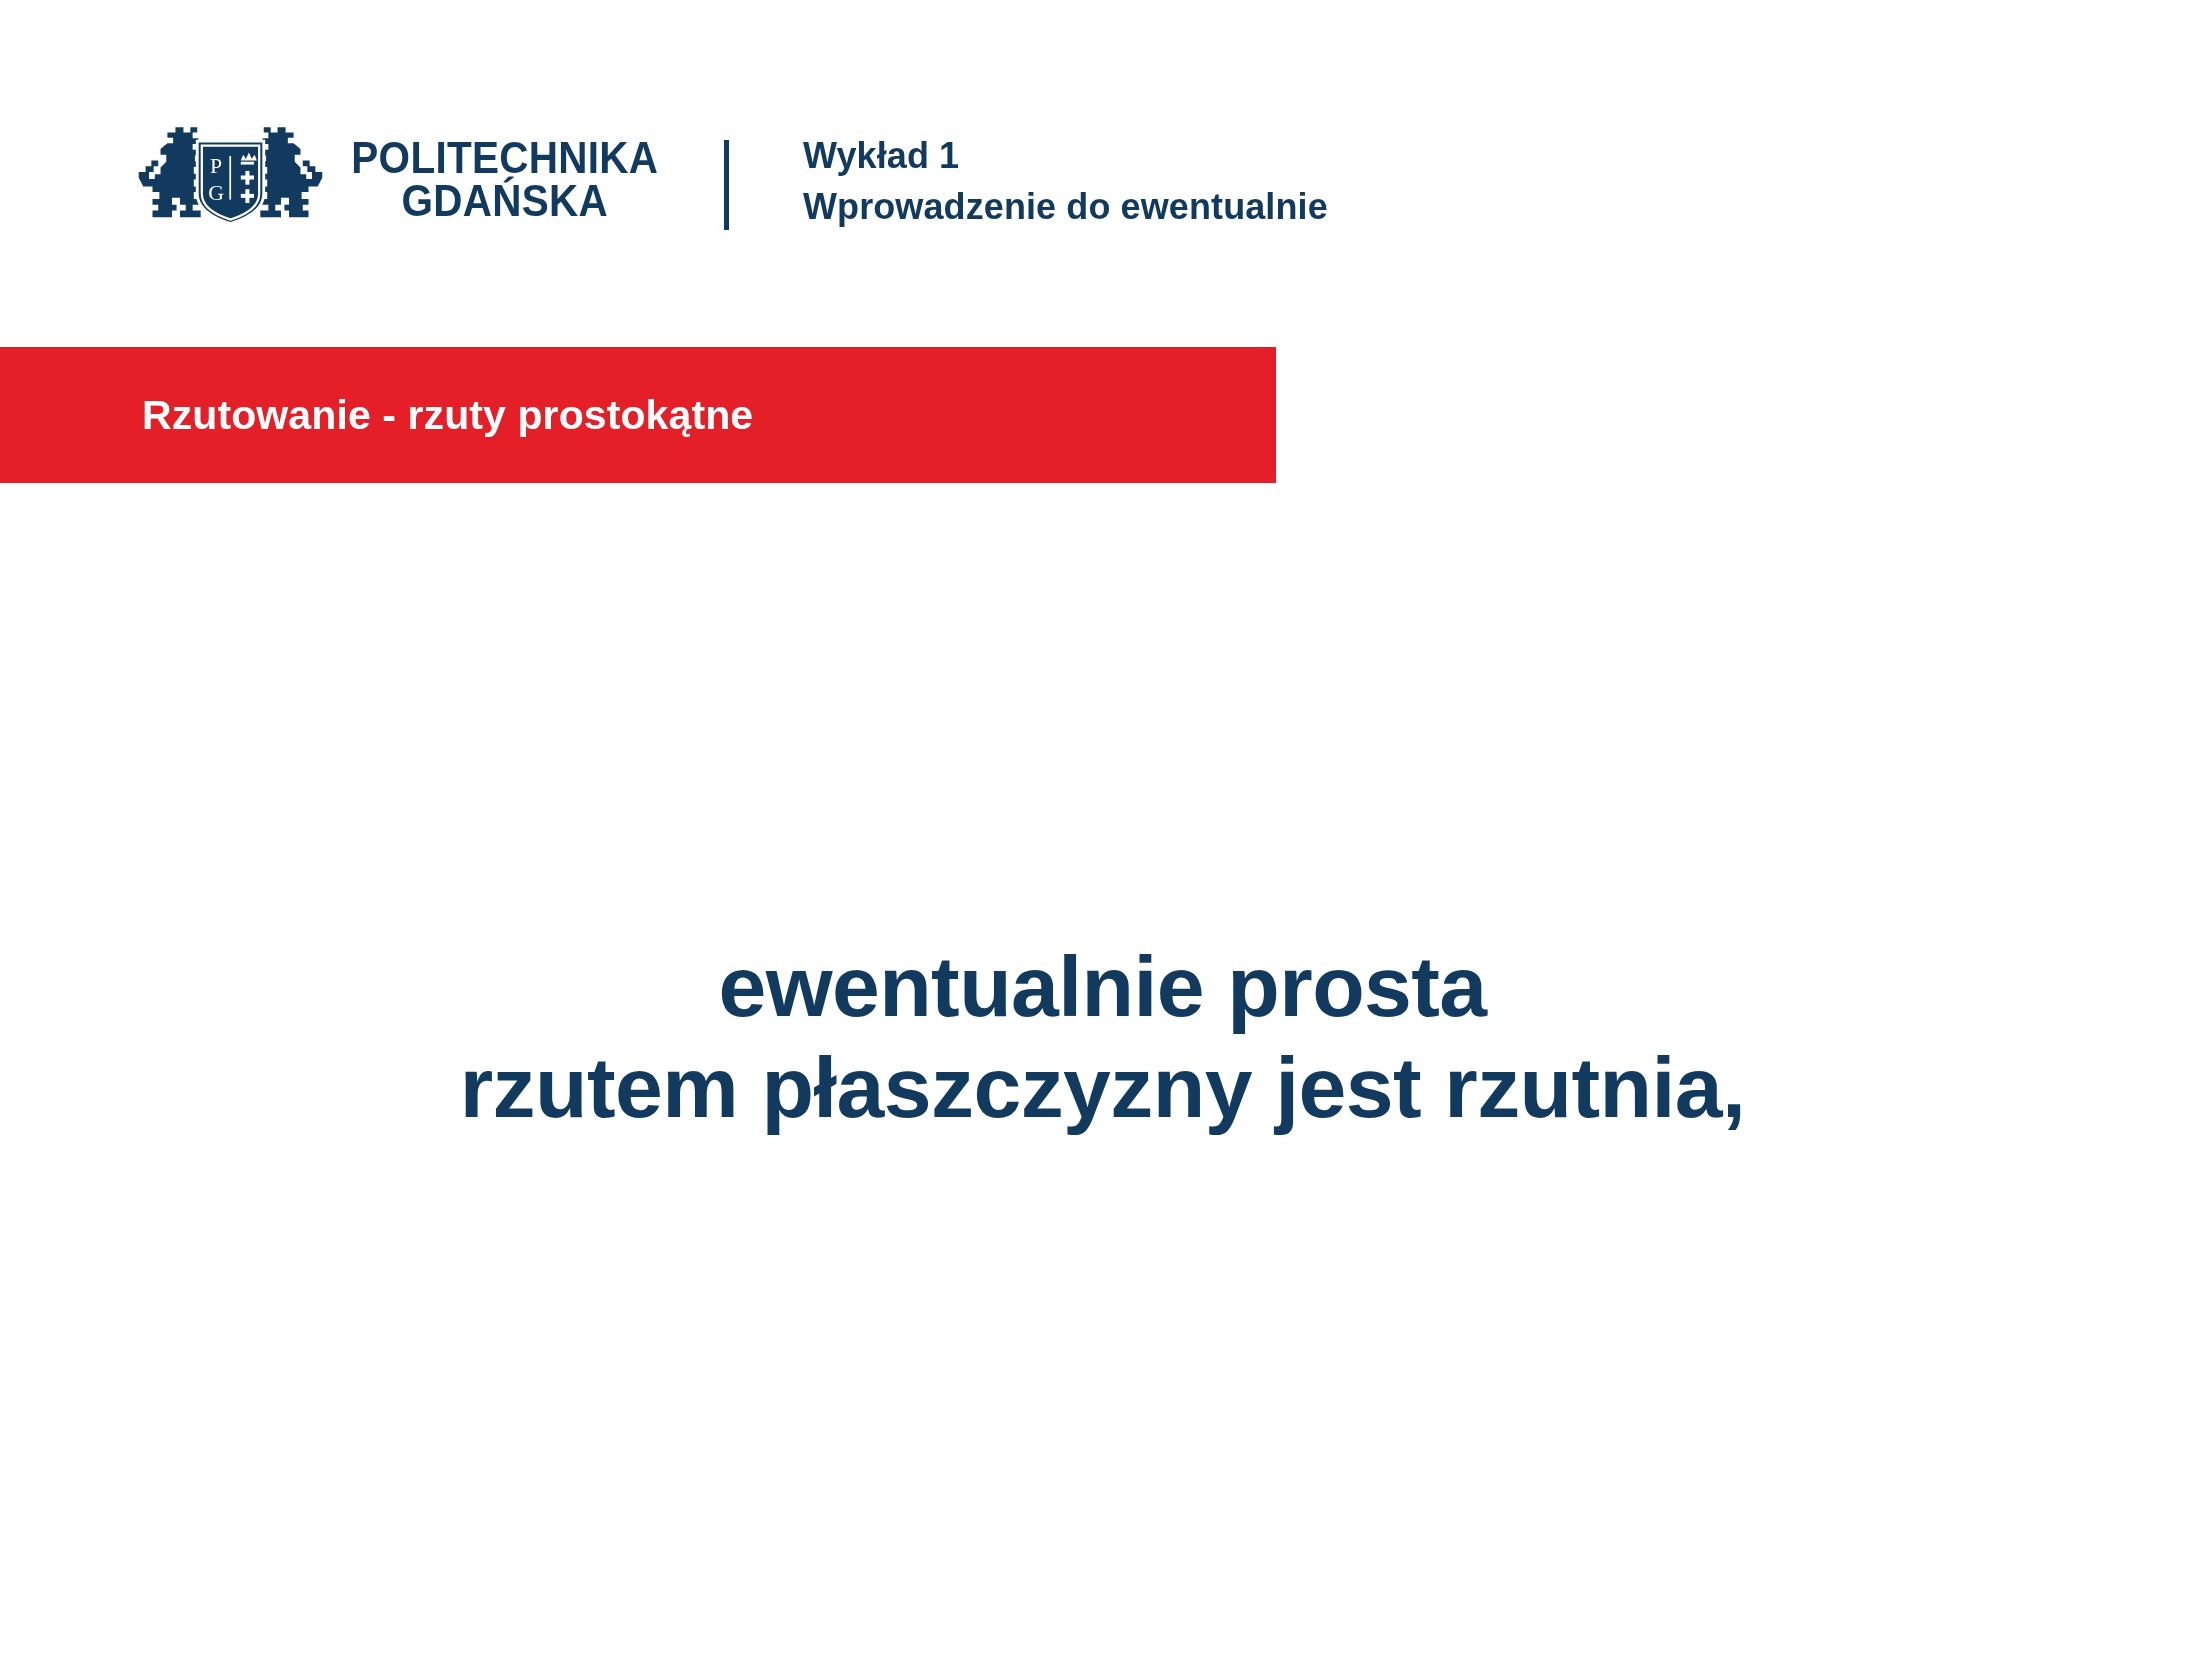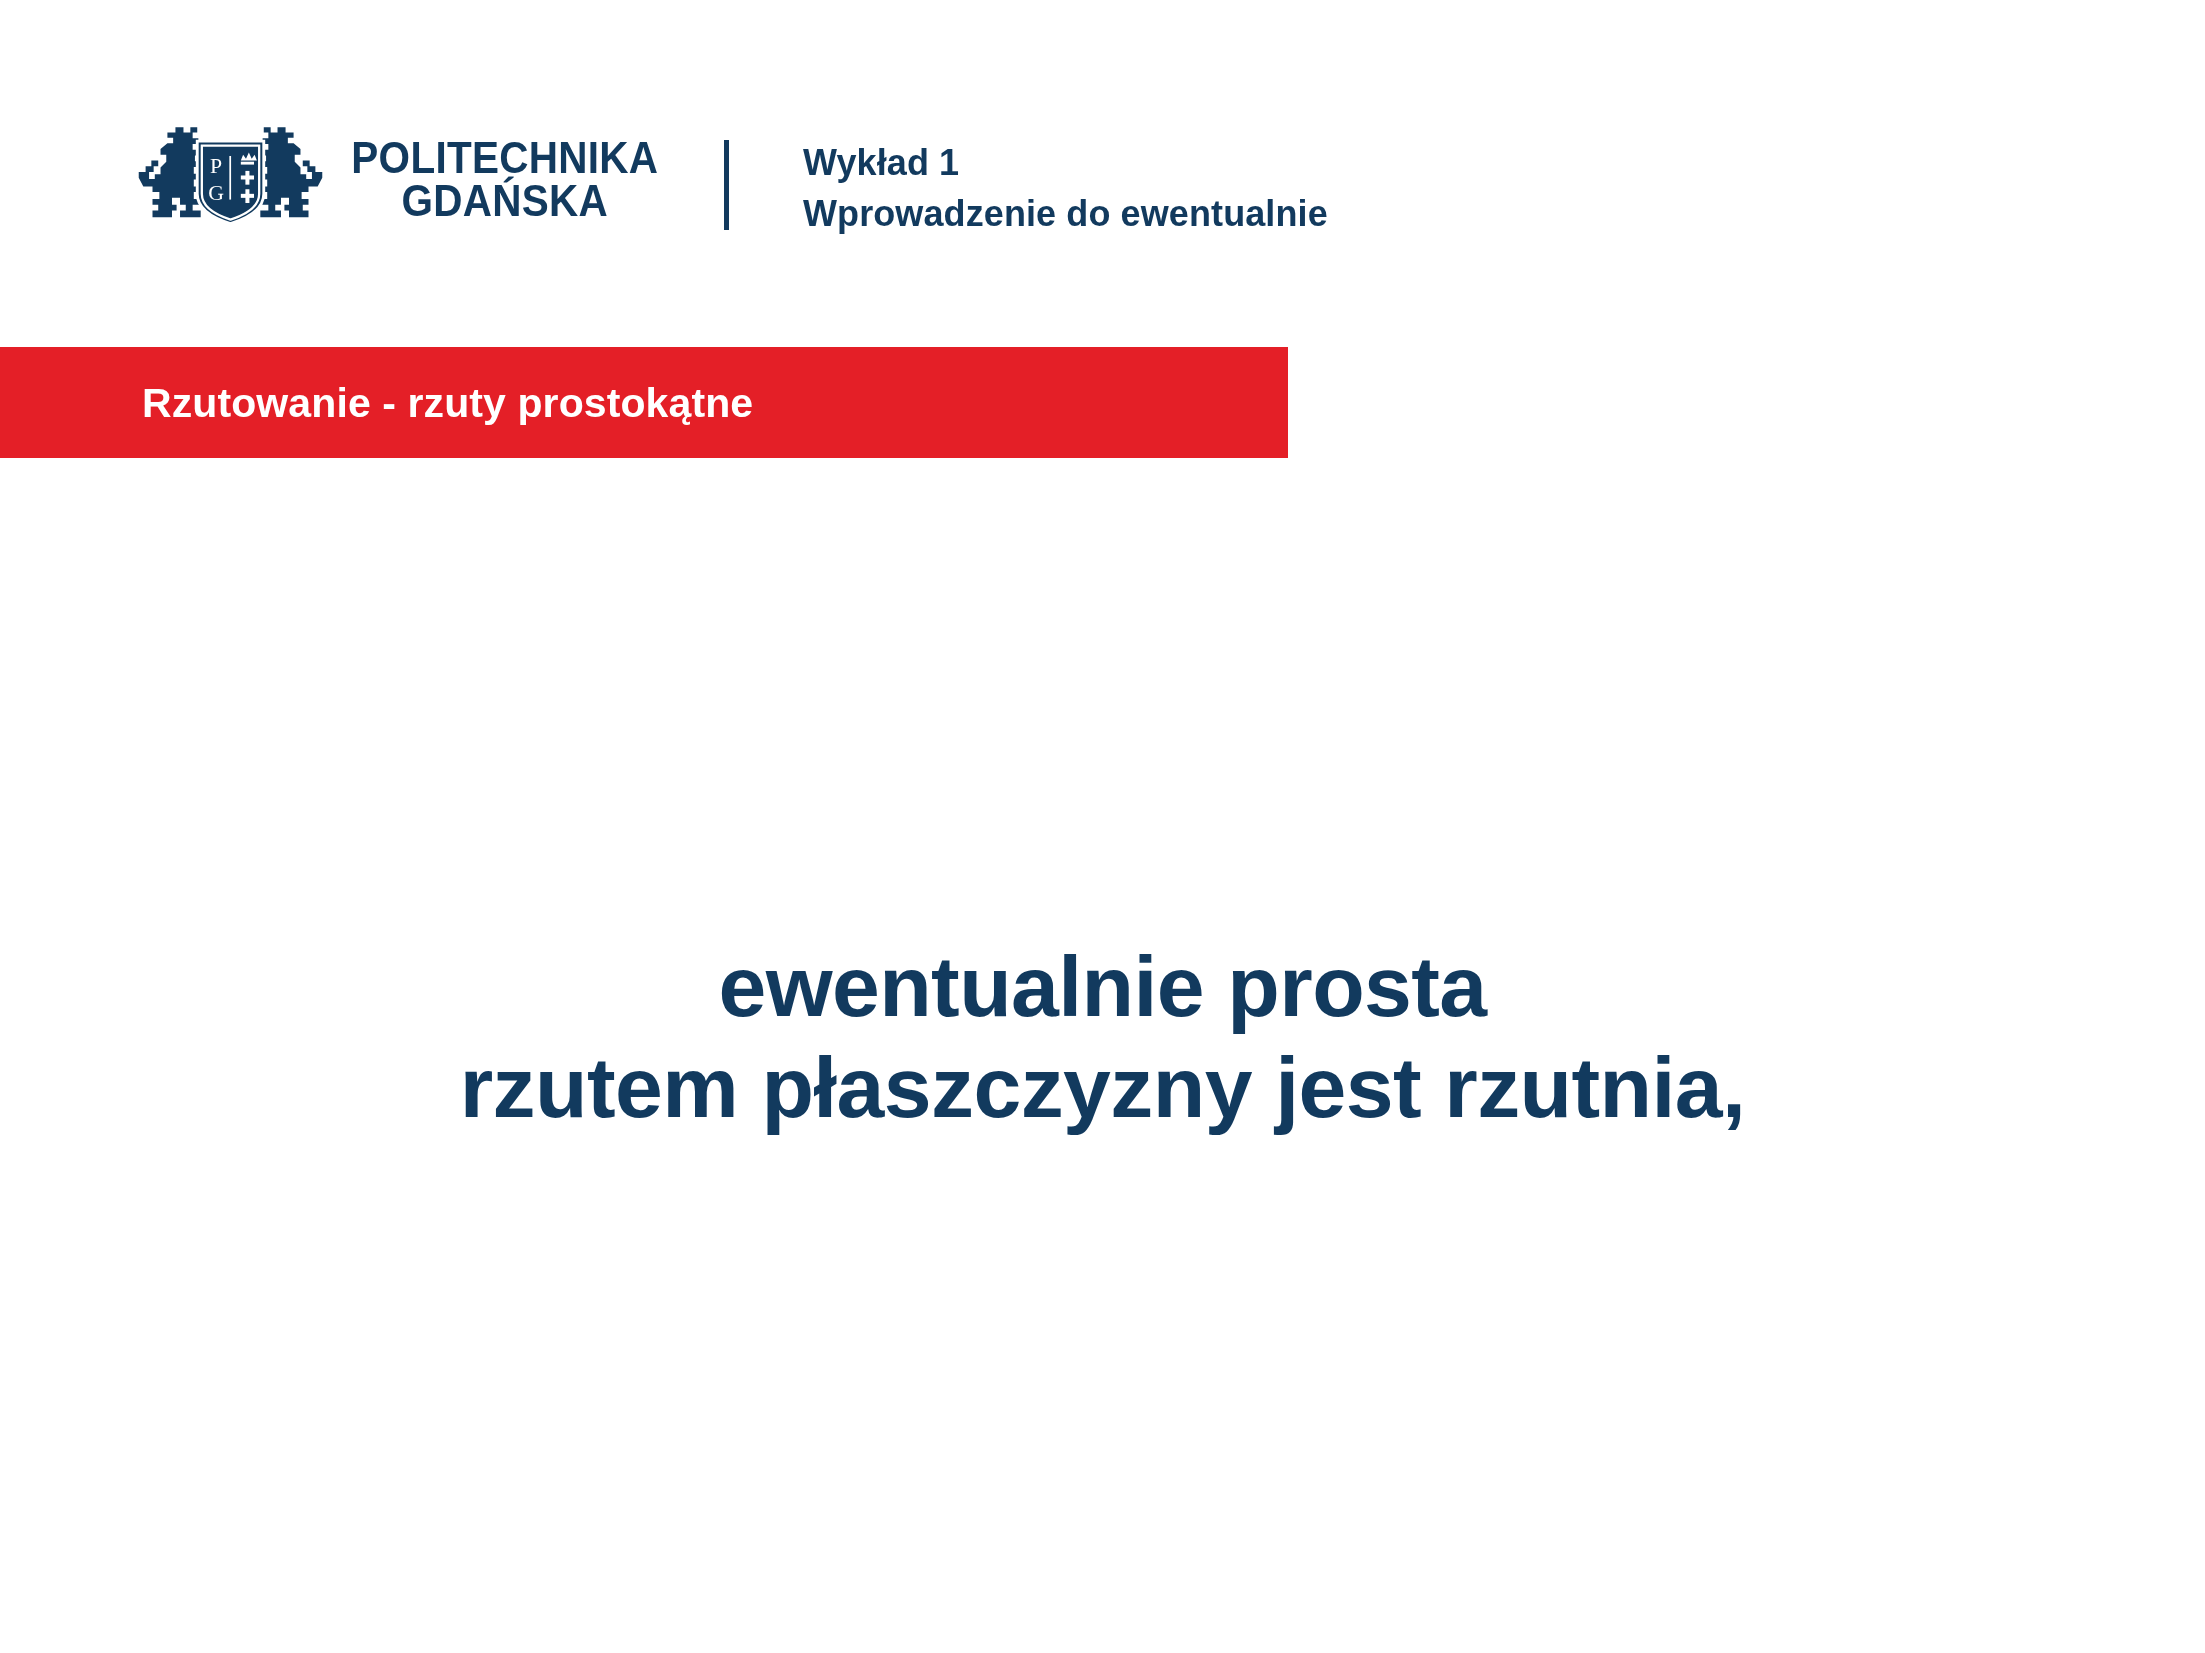--- a/index.html
+++ b/index.html
@@ -72,41 +72,40 @@
     left: 724px;
     top: 140px;
     width: 5.2px;
     height: 90px;
     background: #123A5E;
   }
 
   #header-subtitle {
     position: absolute;
     left: 803px;
-    top: 137px;
+    top: 130px;
     color: #123A5E;
     line-height: 1.42;
   }
 
   .subtitle-line {
     font-size: 36px;
     font-weight: 700;
     white-space: nowrap;
     letter-spacing: 0.1px;
   }
 
   
   #section-banner {
     position: absolute;
     left: 0;
     top: 347px;
     width: 1276px;
-    height: 111px;
+    height: 136px;
     background: #E41F27;
-    padding-left: 12px;
   }
 
   #section-banner-title {
     position: absolute;
     left: 142px;
     top: 50%;
     transform: translateY(-50%);
     color: #ffffff;
     font-size: 41px;
     font-weight: 700;

